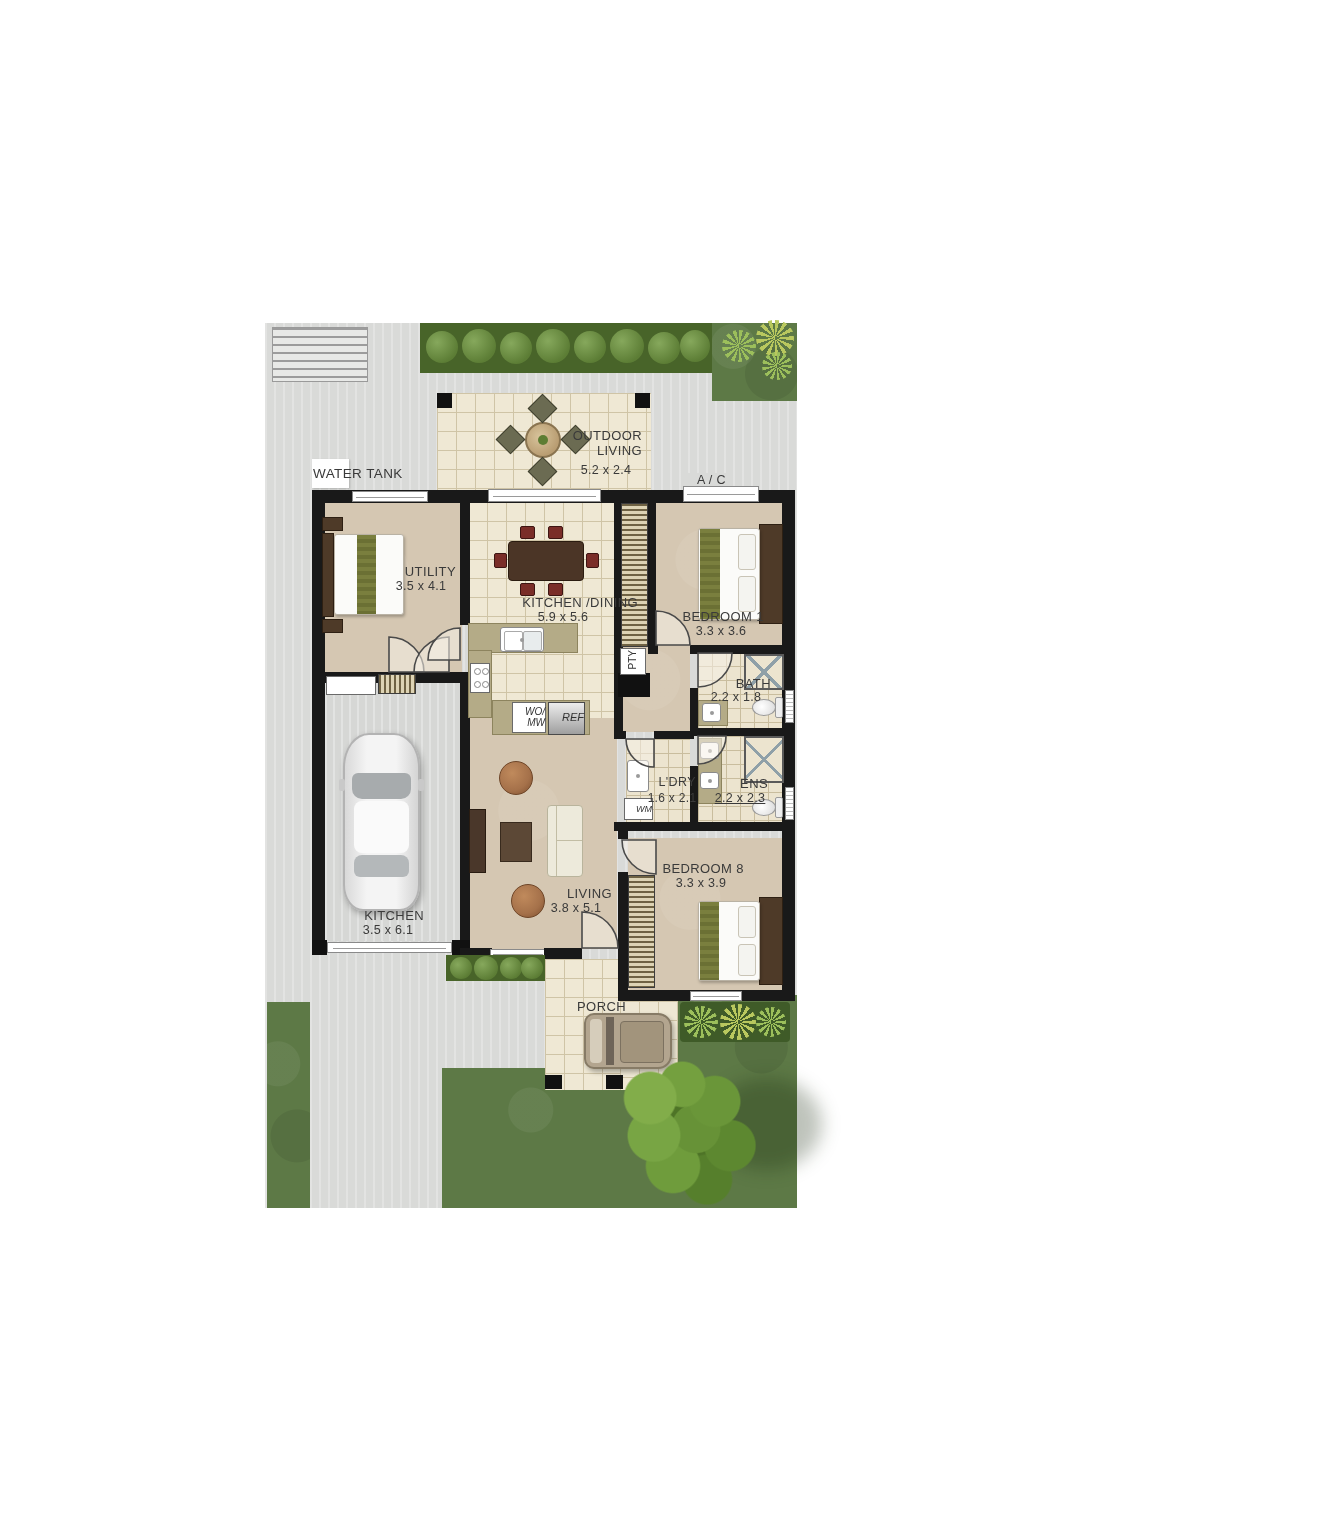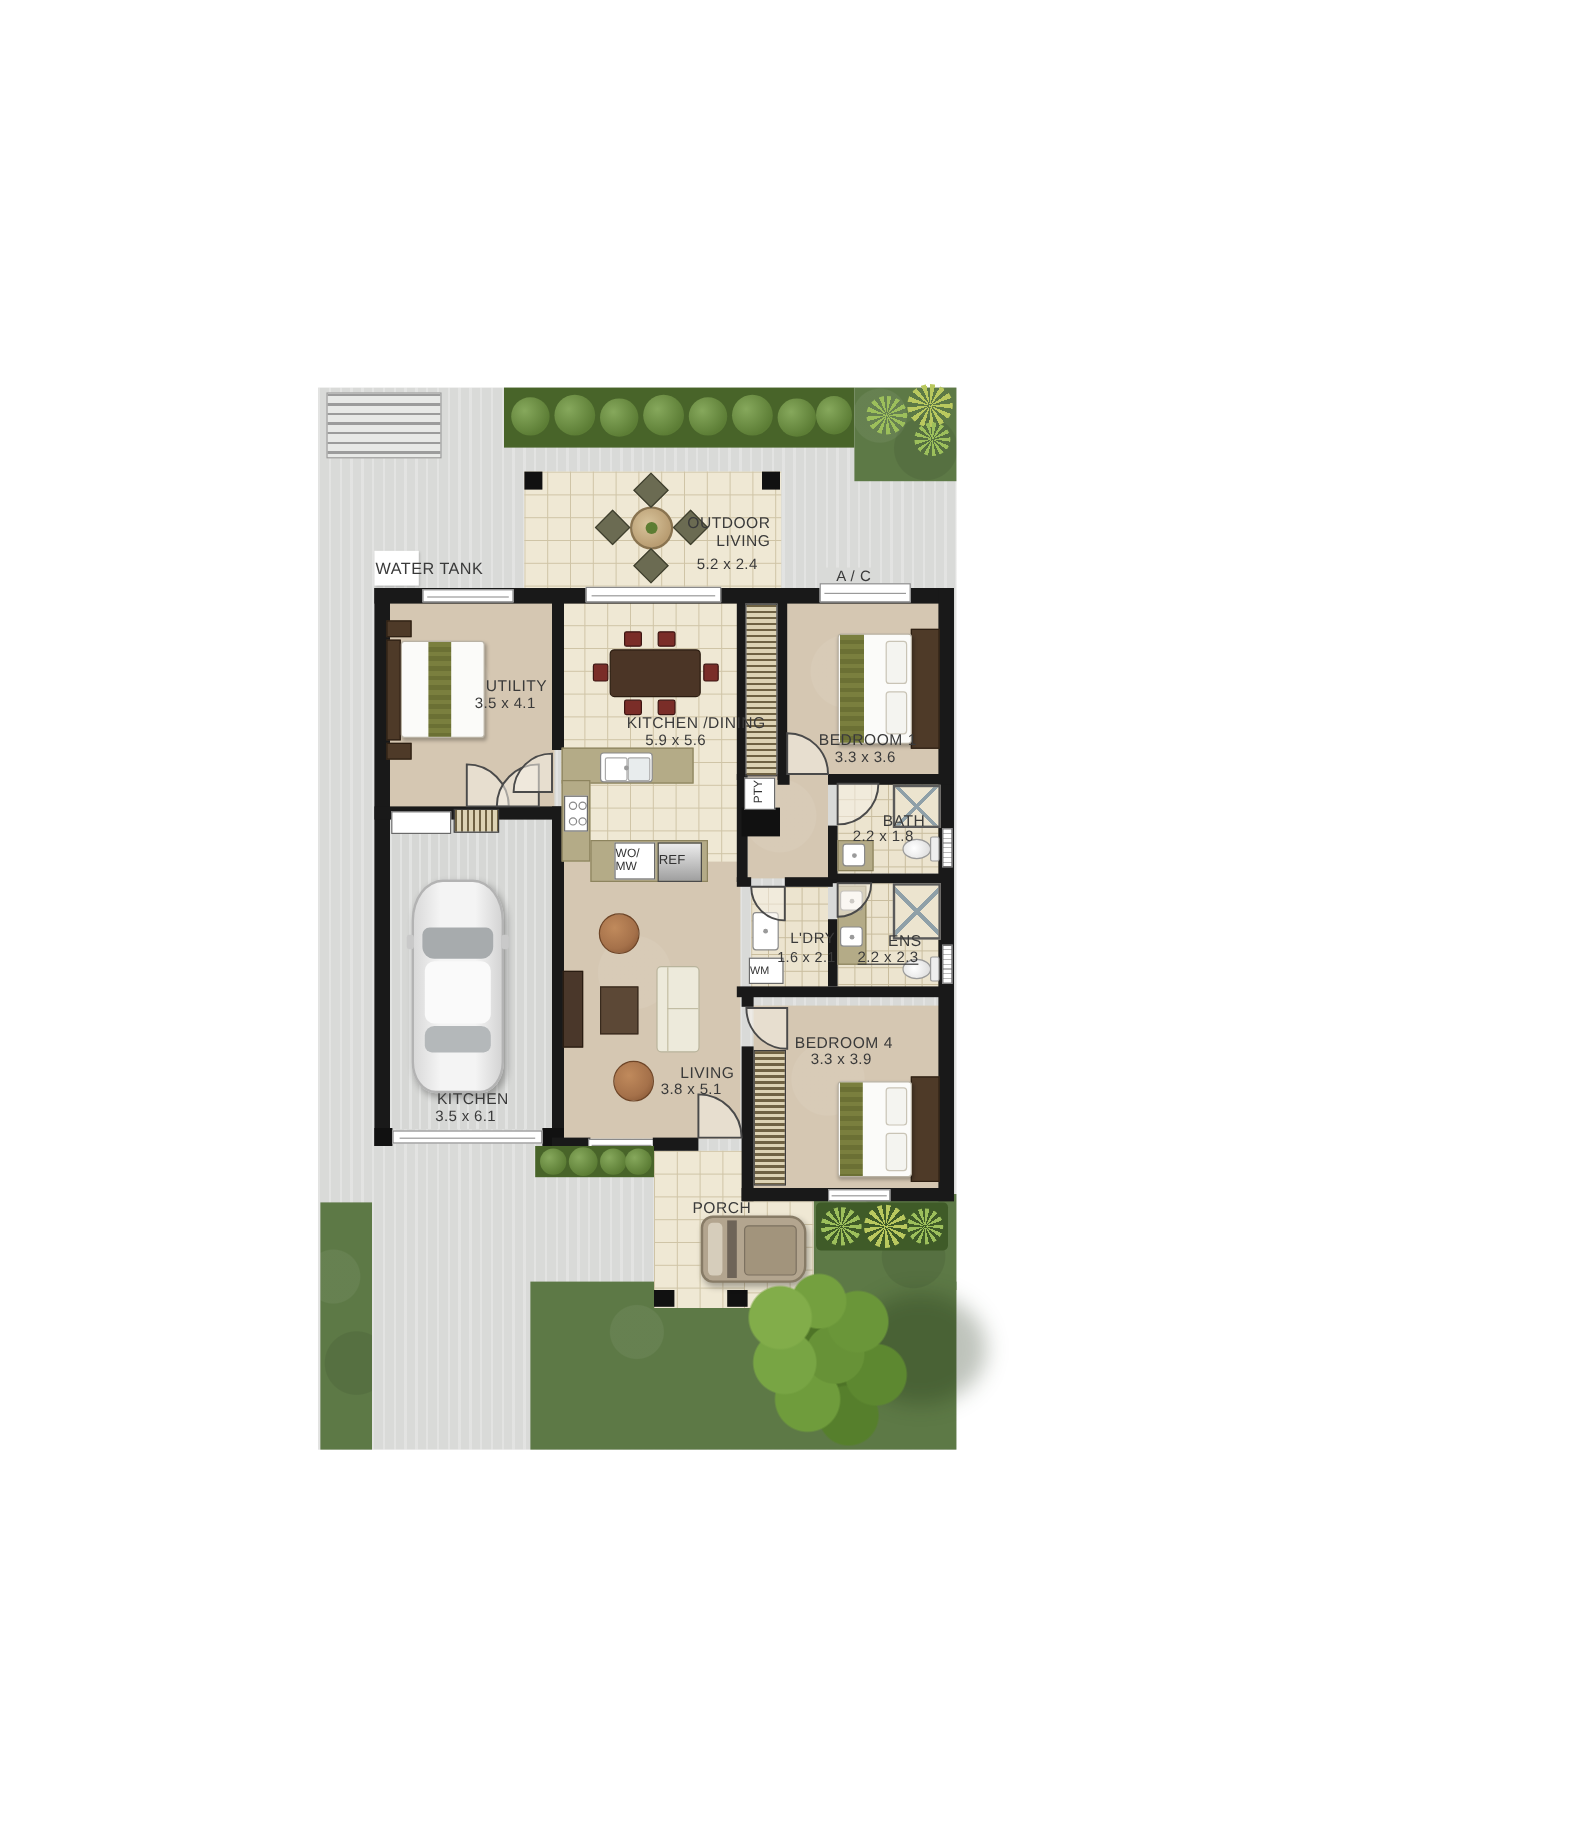--- a/index.html
+++ b/index.html
@@ -45,21 +45,21 @@
   .mattress{background:#fbfbf9;border:1px solid #b9b2a4;border-radius:3px;box-shadow:1px 2px 3px rgba(0,0,0,.25);}
   .runner{background:repeating-linear-gradient(180deg,#7a7f3e 0 4px,#6b7034 4px 8px);}
   .headboard{background:#4e3a28;border:1px solid #2e2013;}
   .wooddark{background:#4b3526;border:1px solid #2b1c10;}
   .chair{background:#7a2d28;border:1px solid #3d1512;border-radius:2px;}
   .ottoman{border-radius:50%;background:radial-gradient(circle at 38% 35%, #c08a5c, #a5714a 60%, #7c4e2e);border:1px solid #6e4527;}
   .sofa{background:#edeadb;border:1px solid #b9b49c;border-radius:4px;}
   
   .label{font-size:13px;letter-spacing:.4px;color:#3a3a3a;text-align:right;white-space:nowrap;}
   .dims{font-size:12.5px;letter-spacing:.3px;color:#3a3a3a;text-align:center;white-space:nowrap;}
-  .tinytext{font-size:10px;color:#333;text-align:left;line-height:11px;}
+  .tinytext{font-size:10px;color:#333;text-align:right;line-height:11px;font-style:italic;}
   .vtext{writing-mode:vertical-rl;transform:rotate(180deg);font-size:10px;color:#333;text-align:center;}
   svg.overlay{position:absolute;left:0;top:0;pointer-events:none;}
 </style>
 </head>
 <body>
 
 <div id="canvas">
 
   <div class="abs paving" style="left:265px;top:323px;width:532px;height:885px;"></div>
 
@@ -247,21 +247,21 @@
   </div>
   <div class="abs label" style="left:648px;top:775px;width:48px;font-size:12.5px;">L'DRY</div>
   <div class="abs dims" style="left:642px;top:791px;width:60px;font-size:12px;">1.6 x 2.1</div>
 
   <div class="abs louver" style="left:628px;top:875px;width:27px;height:113px;"></div>
   <div class="abs headboard" style="left:759px;top:897px;width:24px;height:88px;"></div>
   <div class="abs mattress" style="left:698px;top:901px;width:62px;height:80px;"></div>
   <div class="abs runner" style="left:700px;top:902px;width:19px;height:78px;"></div>
   <div class="abs" style="left:738px;top:906px;width:18px;height:32px;background:#f4f4f0;border:1px solid #c9c4b6;border-radius:3px;"></div>
   <div class="abs" style="left:738px;top:944px;width:18px;height:32px;background:#f4f4f0;border:1px solid #c9c4b6;border-radius:3px;"></div>
-  <div class="abs label" style="left:658px;top:861px;width:86px;">BEDROOM 4</div>
+  <div class="abs label" style="left:658px;top:861px;width:86px;">BEDROOM 8</div>
   <div class="abs dims" style="left:658px;top:876px;width:86px;">3.3 x 3.9</div>
 
   <div class="abs ottoman" style="left:499px;top:761px;width:34px;height:34px;"></div>
   <div class="abs ottoman" style="left:511px;top:884px;width:34px;height:34px;"></div>
   <div class="abs" style="left:469px;top:809px;width:17px;height:64px;background:#4a372a;border:1px solid #291c11;"></div>
   <div class="abs" style="left:500px;top:822px;width:32px;height:40px;background:#5c4836;border:1px solid #382a1d;"></div>
   <div class="abs sofa" style="left:547px;top:805px;width:36px;height:72px;">
     <div style="position:absolute;left:8px;top:0;width:1px;height:100%;background:#c2bda4;"></div>
     <div style="position:absolute;left:8px;top:34px;right:0;height:1px;background:#c2bda4;"></div>
   </div>

